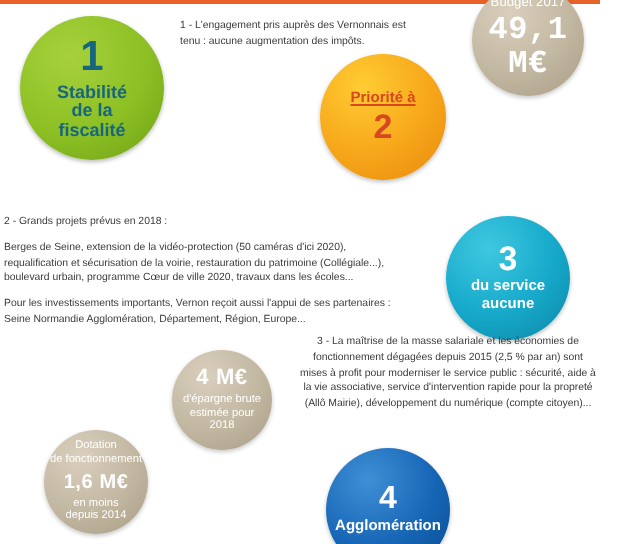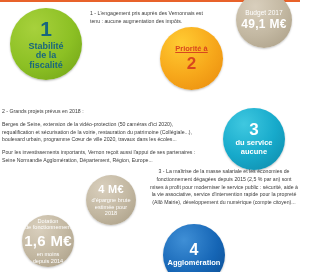--- a/index.html
+++ b/index.html
@@ -91,30 +91,30 @@
     box-shadow: 0 1px 2px rgba(0,0,0,.22);
     line-height: 1.1;
     overflow: hidden;
   }
   .coin .amount { font-weight: bold; letter-spacing: .3px; }
   .coin .note { font-size: 5.6px; line-height: 1.18; }
   .coin .pre { font-size: 5.6px; line-height: 1.18; }
 
   .c-budget { right: 8px; top: -8px; width: 56px; height: 56px; }
   .c-budget .pre { font-size: 6.6px; margin-bottom: 1px; }
-  .c-budget .amount { font-size: 12px; }
+  .c-budget .amount { font-size: 16px; font-family: Liberation Mono, monospace; }
 
   .c-10 { left: 96px; top: 60px; width: 52px; height: 52px; }
   .c-10 .amount { font-size: 11px; margin-bottom: 2px; }
 
   .c-4 { left: 86px; top: 175px; width: 50px; height: 50px; }
   .c-4 .amount { font-size: 11px; margin-bottom: 2px; }
 
   .c-16 { left: 22px; top: 215px; width: 52px; height: 52px; }
-  .c-16 .amount { font-size: 15px; margin: 2px 0; }
+  .c-16 .amount { font-size: 10px; margin: 2px 0; }
 
   
   .para {
     position: absolute;
     color: #3b3b3b;
     font-size: 5.2px;
     line-height: 1.5;
   }
   .para p + p { margin-top: 5px; }
 

